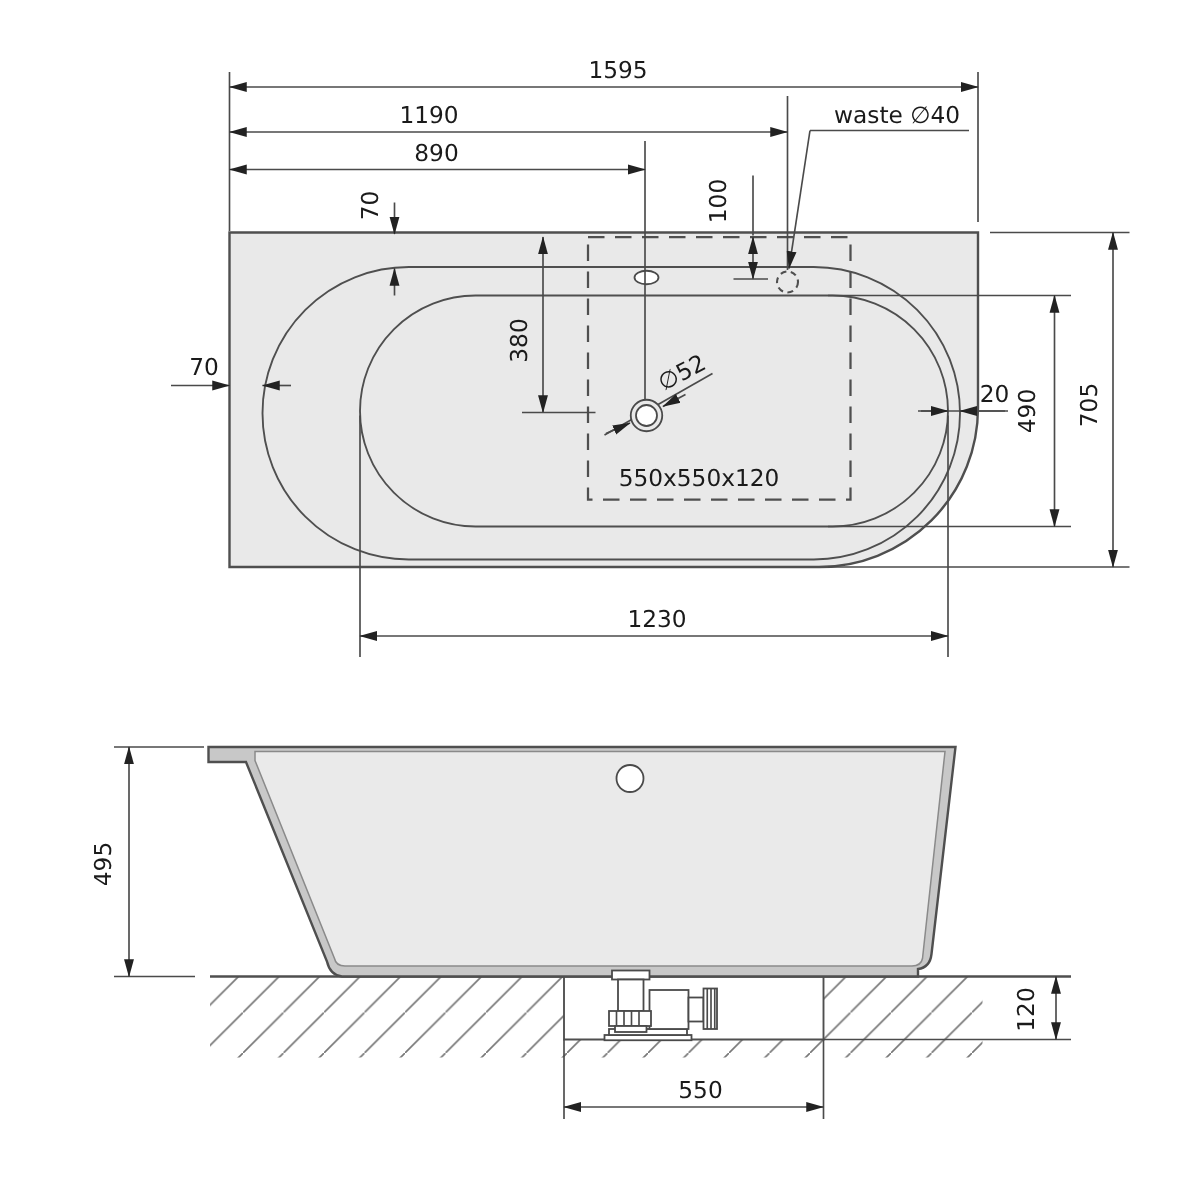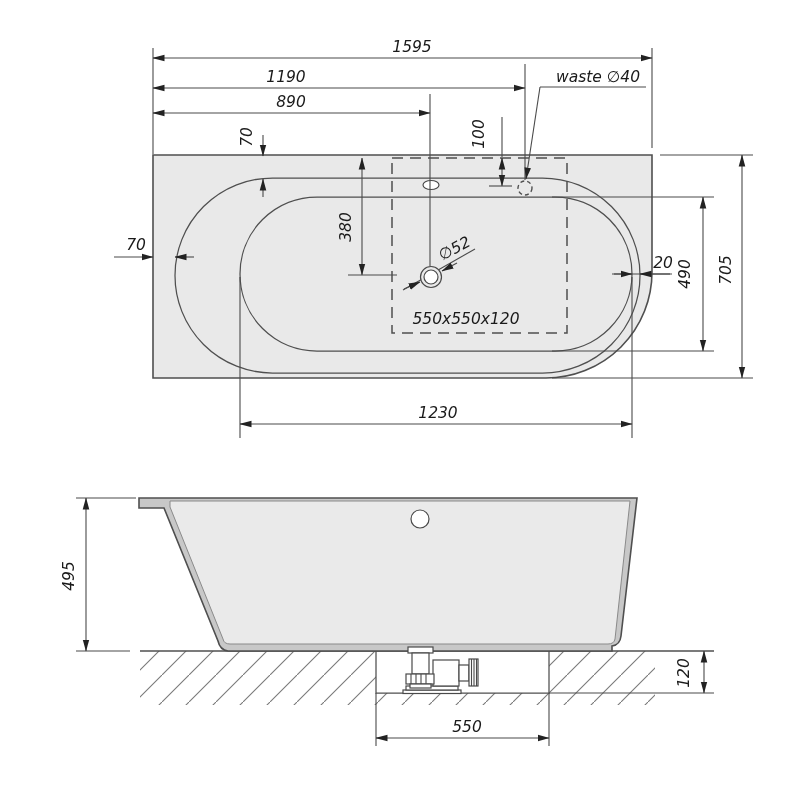--- a/index.html
+++ b/index.html
@@ -1,16 +1,16 @@
 <!DOCTYPE html>
 <html><head>
 <meta charset="utf-8">
 <style>
   html,body{margin:0;padding:0;background:#ffffff;}
-  .stage{width:800px;height:800px;position:relative;background:#fff;font-style:italic;}
+  .stage{width:800px;height:800px;position:relative;background:#fff;}
   svg{display:block;}
   
   .ol   {fill:none;stroke:#4f4f4f;stroke-width:1.6;}
   .ol2  {fill:none;stroke:#4f4f4f;stroke-width:1.25;}
   .fillg{fill:#e9e9e9;}
   .wallg{fill:#c8c8c8;stroke:#4f4f4f;stroke-width:1.6;}
   .intg {fill:#eaeaea;stroke:#8a8a8a;stroke-width:1;}
   .dash {fill:none;stroke:#4f4f4f;stroke-width:1.5;stroke-dasharray:11 7;}
   .dashc{fill:none;stroke:#4f4f4f;stroke-width:1.4;stroke-dasharray:4 3;}
   .thin {fill:none;stroke:#4a4a4a;stroke-width:1.1;}

